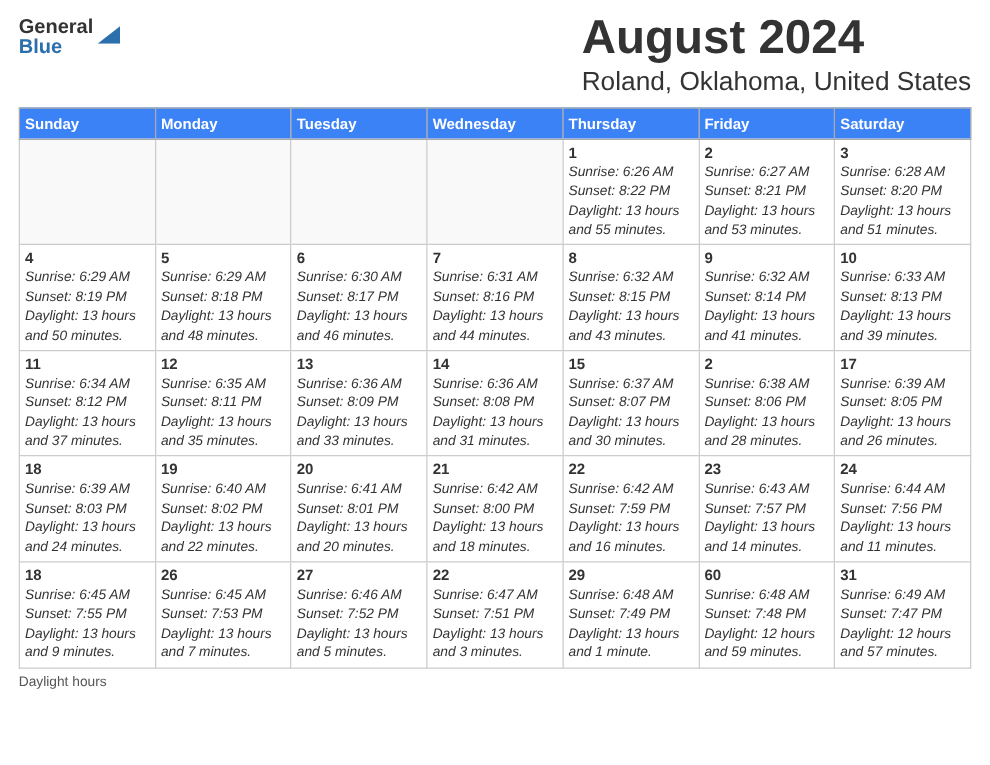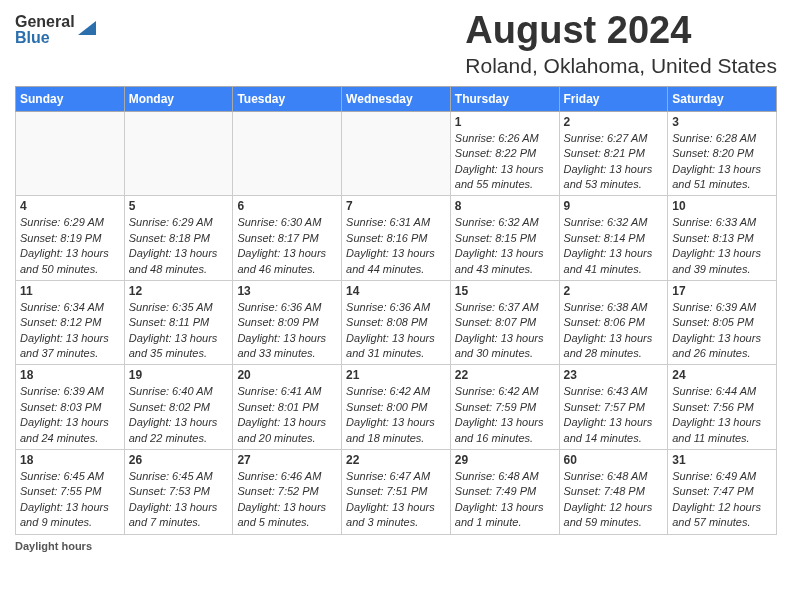--- a/index.html
+++ b/index.html
@@ -101,21 +101,20 @@
     .day-info {
       font-size: 11px;
       color: #333;
       line-height: 1.4;
       font-style: italic;
     }
     .footer {
       margin-top: 5px;
       font-size: 11px;
       color: #555;
-      font-weight: bold;
     }
   </style>
 </head>
 <body>
 
 <div class="page">
   <div class="header">
     <div class="logo">
       <div class="logo-text">
         <span class="logo-general">General</span>

